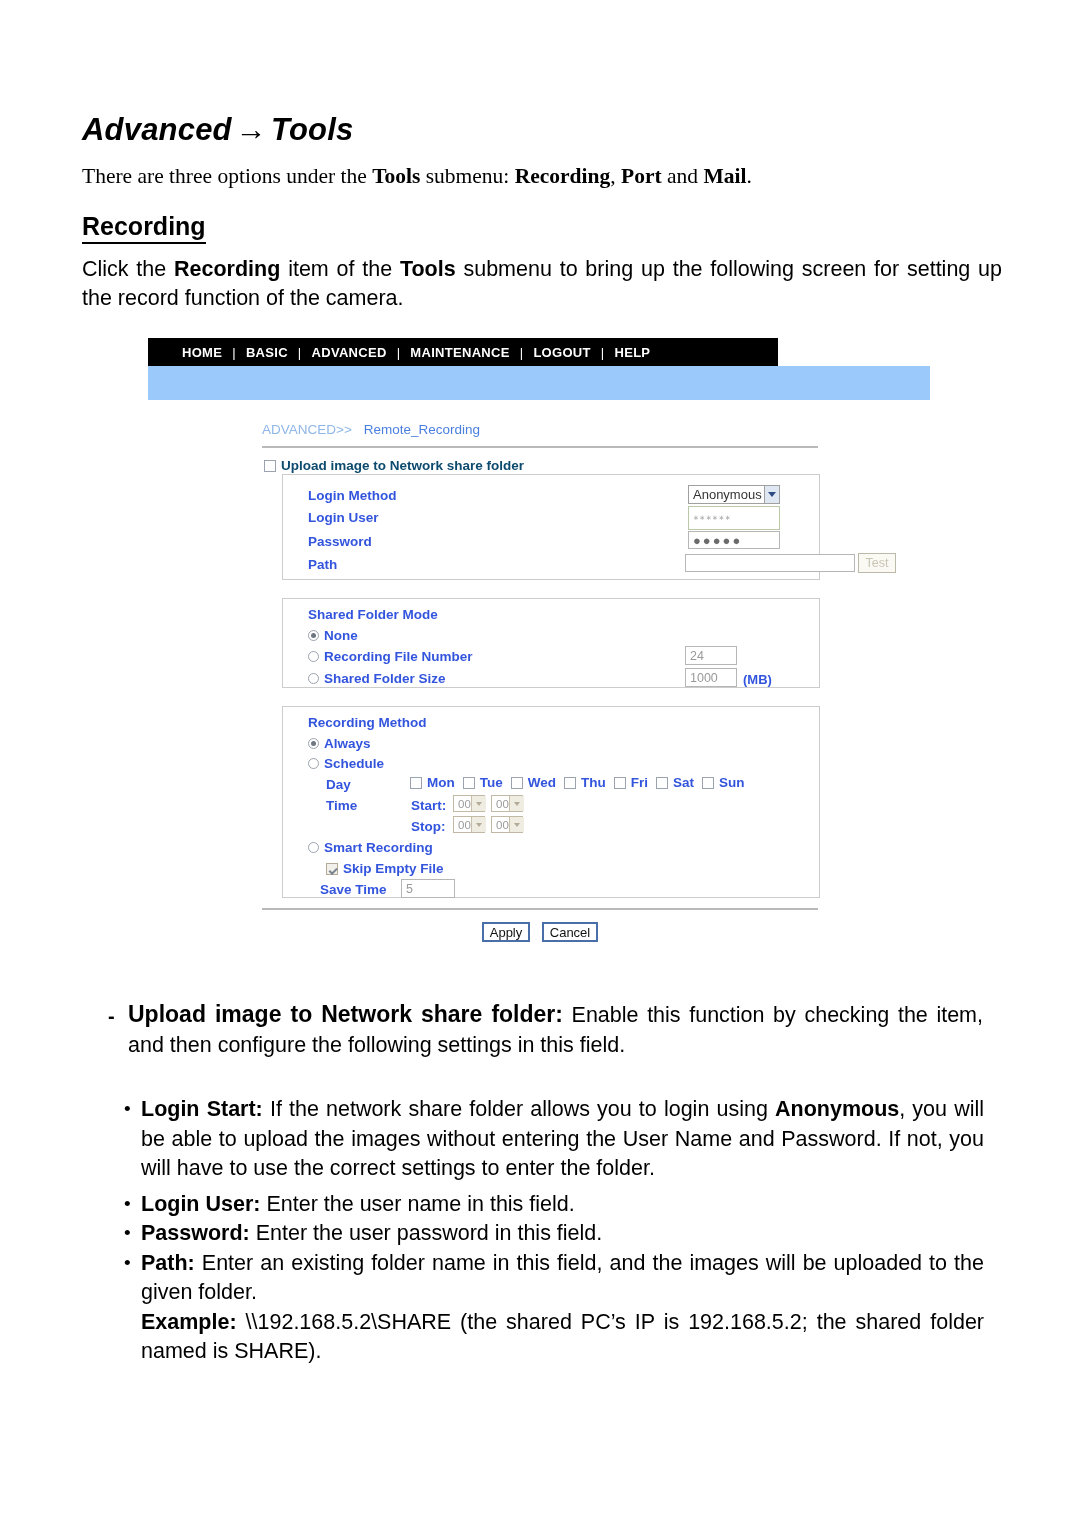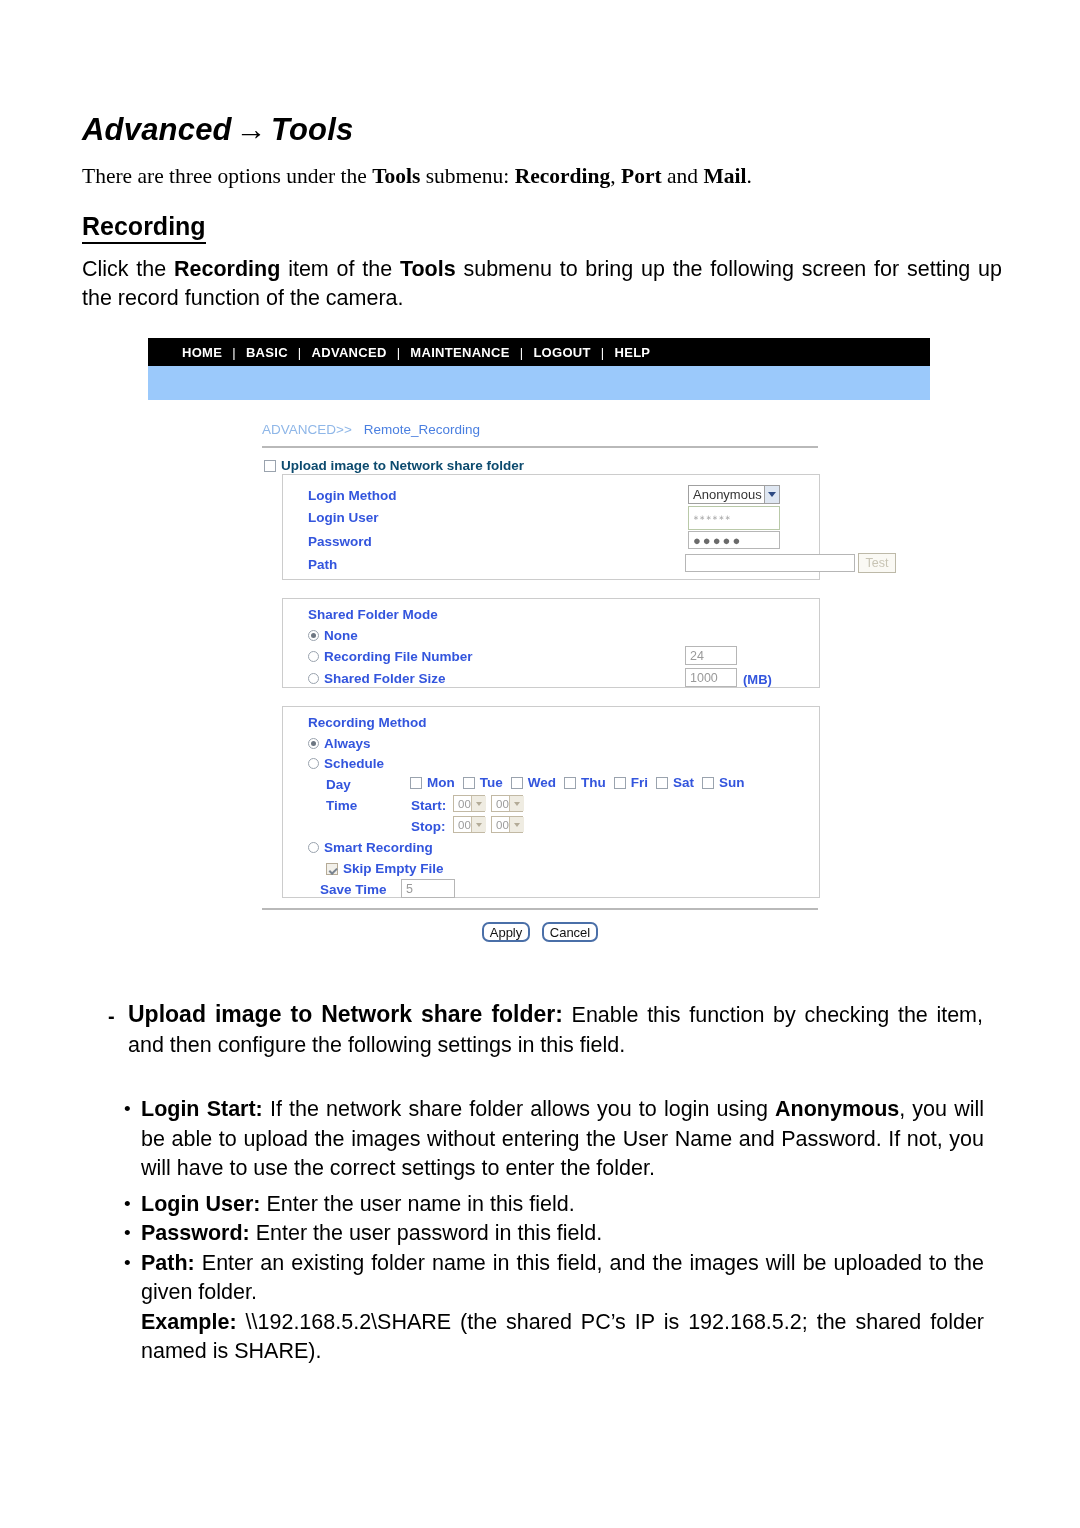--- a/index.html
+++ b/index.html
@@ -92,21 +92,21 @@
   
   .shot {
     position: absolute;
     left: 148px; top: 338px;
     width: 782px; height: 622px;
     background: #ffffff;
     overflow: hidden;
   }
   .navbar {
     position: absolute; left: 0; top: 0;
-    width: 782px; height: 28px;
+    width: 630px; height: 28px;
     background: #000000;
     color: #ffffff;
     font-size: 13px;
     font-weight: bold;
     letter-spacing: 0.3px;
     display: flex;
     align-items: center;
     padding-left: 34px;
     box-sizing: border-box;
   }
@@ -230,21 +230,21 @@
     display: flex; align-items: center; justify-content: center;
     box-sizing: border-box;
   }
   .btn-main {
     border: 2px solid #4a6fa8;
     background: #ffffff;
     color: #111111;
     font-size: 13px;
     display: flex; align-items: center; justify-content: center;
     box-sizing: border-box;
-    border-radius: 7px;
+    border-radius: 0;
   }
 
   .radio {
     width: 11px; height: 11px;
     border: 1px solid #9aa3ae;
     border-radius: 50%;
     background: #ffffff;
     display: inline-block;
     box-sizing: border-box;
     margin-right: 5px;

